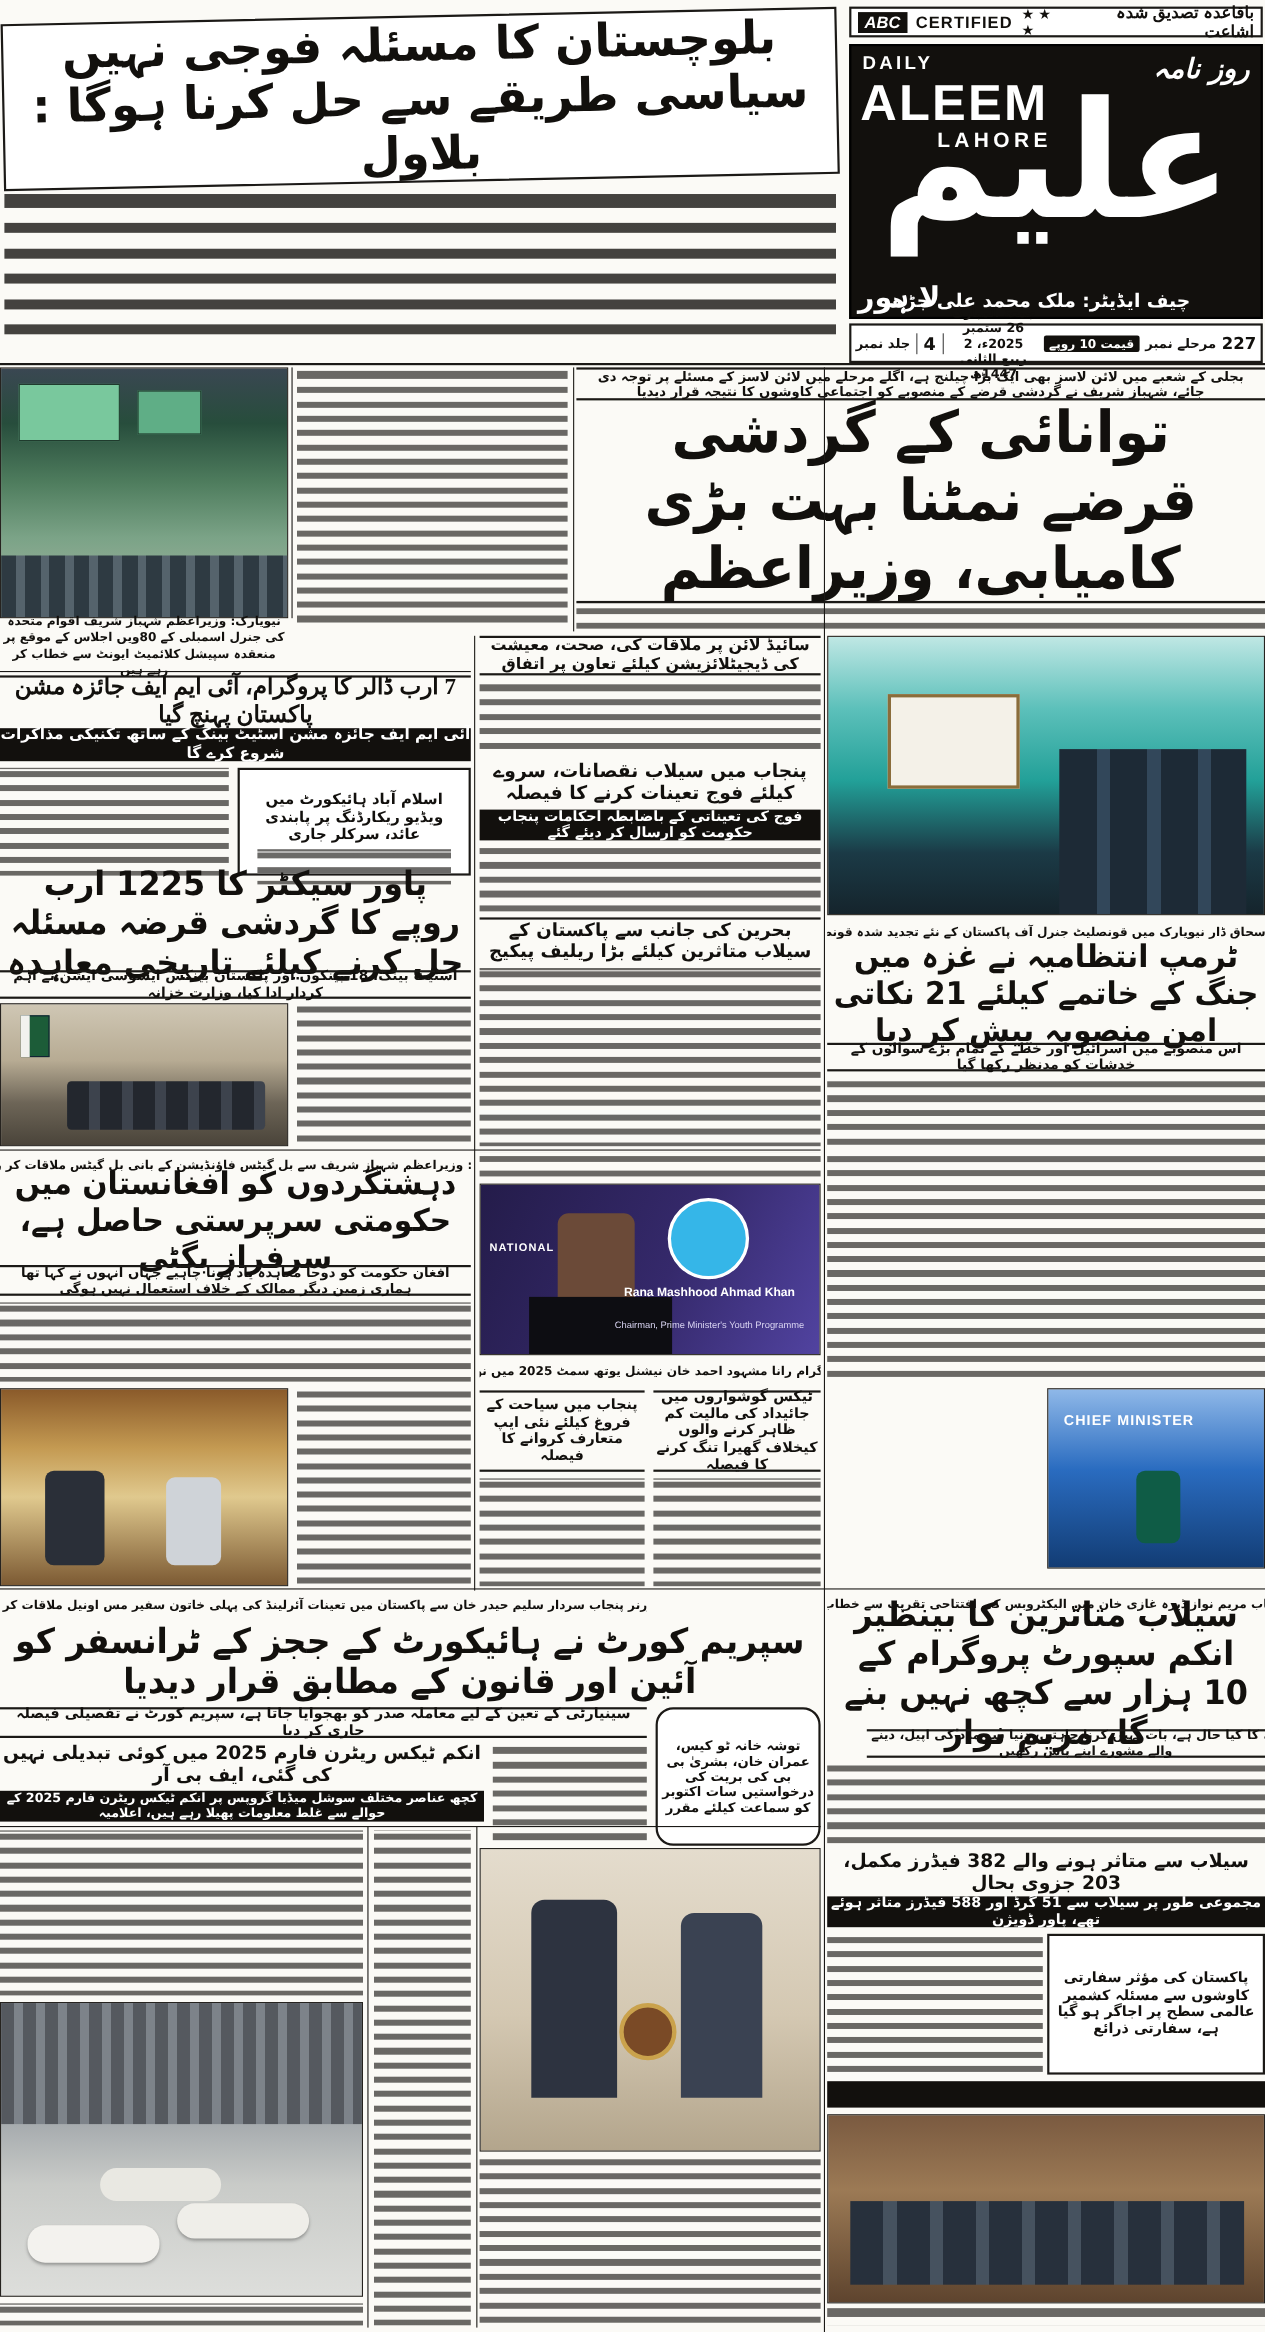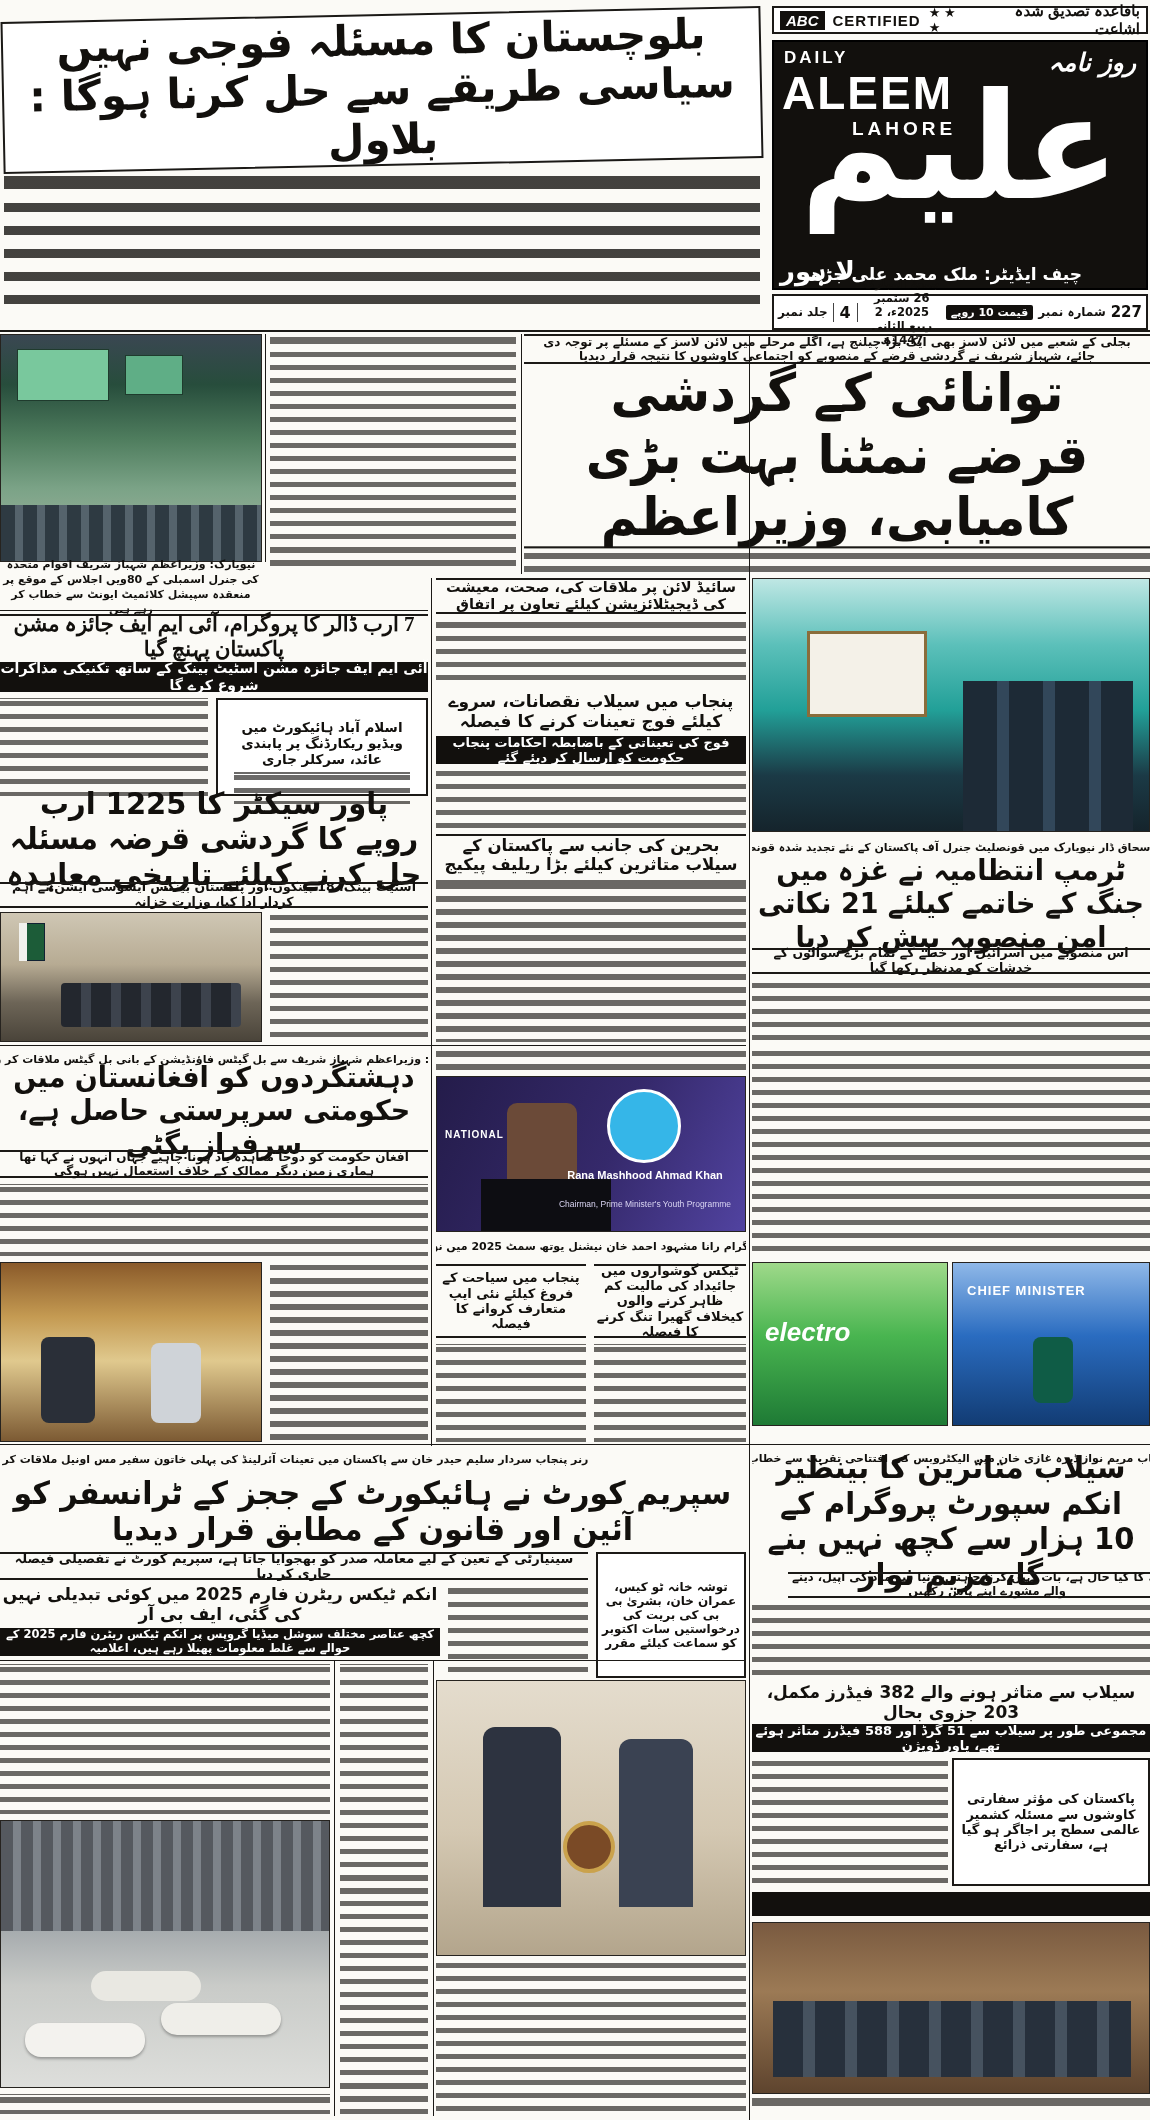--- a/index.html
+++ b/index.html
@@ -44,21 +44,21 @@
     <div class="abs cal" style="left:0;right:0;top:36px;text-align:center;font-size:140px;line-height:1;">علیم</div>
     <div class="abs" style="left:8px;right:64px;bottom:4px;font-size:17px;font-weight:700;text-align:right;">چیف ایڈیٹر: ملک محمد علی جڑھ</div>
     <div class="abs" style="left:6px;bottom:2px;font-size:26px;font-weight:700;">لا ہور</div>
   </div>
 
   <div class="abs box" style="left:772px;top:294px;width:376px;height:36px;display:flex;align-items:center;direction:ltr;font-size:12px;font-weight:700;padding:0 4px;gap:5px;">
     <span>جلد نمبر</span>
     <span style="font-size:16px;font-weight:900;border-left:1px solid #444;border-right:1px solid #444;padding:0 6px;">4</span>
     <span style="flex:1;text-align:center;font-size:11.5px;direction:rtl;">جمعۃ المبارک 26 ستمبر 2025ء، 2 ربیع الثانی 1447ھ</span>
     <span class="rev" style="padding:1px 5px;font-size:11px;border-radius:2px;">قیمت 10 روپے</span>
-    <span>شمارہ نمبر</span>
+    <span>مرحلے نمبر</span>
     <span style="font-size:15px;font-weight:900;">227</span>
   </div>
 
   <div class="abs hrule" style="left:0;top:330px;width:1150px;"></div>
 
   <div class="abs photo" style="left:0;top:334px;width:262px;height:228px;background:linear-gradient(180deg,#3a4752 0%,#274d3c 22%,#4f7d5e 46%,#7ba387 68%,#a8b7a4 100%);">
     <div class="abs" style="left:16px;top:14px;width:92px;height:52px;background:#79c89d;border:1px solid #1f3b2d;"></div>
     <div class="abs" style="left:124px;top:20px;width:58px;height:40px;background:#5fae86;border:1px solid #1f3b2d;"></div>
     <div class="abs" style="left:0;bottom:0;width:262px;height:56px;background:repeating-linear-gradient(90deg,#2e3a42 0 14px,#55636c 14px 22px);"></div>
   </div>
@@ -125,32 +125,29 @@
     <div class="abs latin" style="right:10px;top:92px;width:180px;color:#fff;font-size:11px;font-weight:700;text-align:center;">Rana Mashhood Ahmad Khan</div>
     <div class="abs latin" style="right:10px;top:122px;width:180px;color:#d9d4f2;font-size:8.5px;text-align:center;">Chairman, Prime Minister's Youth Programme</div>
   </div>
   <div class="abs cap nowrapclip" style="left:436px;top:1236px;width:310px;height:22px;">چیئرمین پرائم منسٹر یوتھ پروگرام رانا مشہود احمد خان نیشنل یوتھ سمٹ 2025 میں نوجوانوں سے خطاب کر رہے ہیں</div>
   <div class="abs h bt bb" style="left:436px;top:1264px;width:150px;height:74px;font-size:13px;padding:0 2px;">پنجاب میں سیاحت کے فروغ کیلئے نئی ایپ متعارف کروانے کا فیصلہ</div>
   <div class="abs tx" style="left:436px;top:1344px;width:150px;height:98px;"></div>
   <div class="abs h bt bb" style="left:594px;top:1264px;width:152px;height:74px;font-size:13px;padding:0 2px;">ٹیکس گوشواروں میں جائیداد کی مالیت کم ظاہر کرنے والوں کیخلاف گھیرا تنگ کرنے کا فیصلہ</div>
   <div class="abs tx" style="left:594px;top:1344px;width:152px;height:98px;"></div>
 
   <div class="abs tx" style="left:752px;top:1048px;width:398px;height:208px;"></div>
-  <div class="abs photo" style="left:752px;top:1262px;width:196px;height:164px;background:linear-gradient(180deg,#9fd98a 0%,#49b550 45%,#1e7a35 100%);">
-    <div class="latin" style="position:absolute;left:12px;top:54px;color:#fff;font-size:26px;font-weight:900;font-style:italic;">electro</div>
-  </div>
   <div class="abs photo" style="left:952px;top:1262px;width:198px;height:164px;background:linear-gradient(180deg,#8fb8e8 0%,#2a6cc0 45%,#123c74 100%);">
     <div class="latin" style="position:absolute;left:14px;top:20px;color:#fff;font-size:13px;font-weight:700;letter-spacing:1px;">CHIEF MINISTER</div>
     <div class="abs" style="left:80px;bottom:22px;width:40px;height:66px;background:#0f5c46;border-radius:8px;"></div>
   </div>
 
   <div class="abs cap nowrapclip" style="left:0;top:1448px;width:588px;height:24px;">لاہور: گورنر پنجاب سردار سلیم حیدر خان سے پاکستان میں تعینات آئرلینڈ کی پہلی خاتون سفیر مس اونیل ملاقات کر رہی ہیں</div>
   <div class="abs h cal" style="left:0;top:1476px;width:745px;height:70px;font-size:30px;padding:0 6px;">سپریم کورٹ نے ہائیکورٹ کے ججز کے ٹرانسفر کو آئین اور قانون کے مطابق قرار دیدیا</div>
   <div class="abs h bt bb" style="left:0;top:1552px;width:588px;height:28px;font-size:13px;font-weight:700;">سینیارٹی کے تعین کے لیے معاملہ صدر کو بھجوایا جاتا ہے، سپریم کورٹ نے تفصیلی فیصلہ جاری کر دیا</div>
-  <div class="abs box" style="left:596px;top:1552px;width:150px;height:126px;padding:4px;">
+  <div class="abs box" style="left:596px;top:1552px;width:150px;height:126px;padding:4px;border-radius:16px;">
     <div class="h" style="font-size:12px;height:100%;">توشہ خانہ ٹو کیس، عمران خان، بشریٰ بی بی کی بریت کی درخواستیں سات اکتوبر کو سماعت کیلئے مقرر</div>
   </div>
   <div class="abs h" style="left:0;top:1584px;width:440px;height:40px;font-size:17px;">انکم ٹیکس ریٹرن فارم 2025 میں کوئی تبدیلی نہیں کی گئی، ایف بی آر</div>
   <div class="abs h rev" style="left:0;top:1628px;width:440px;height:28px;font-size:11.5px;">کچھ عناصر مختلف سوشل میڈیا گروپس پر انکم ٹیکس ریٹرن فارم 2025 کے حوالے سے غلط معلومات پھیلا رہے ہیں، اعلامیہ</div>
   <div class="abs tx" style="left:448px;top:1586px;width:140px;height:92px;"></div>
 
   <div class="abs cap nowrapclip" style="left:752px;top:1448px;width:398px;height:22px;">وزیراعلیٰ پنجاب مریم نواز ڈیرہ غازی خان میں الیکٹروبس کی افتتاحی تقریب سے خطاب کر رہی ہیں</div>
   <div class="abs h cal" style="left:752px;top:1474px;width:398px;height:94px;font-size:29px;padding:0 4px;">سیلاب متاثرین کا بینظیر انکم سپورٹ پروگرام کے 10 ہزار سے کچھ نہیں بنے گا، مریم نواز</div>
   <div class="abs h bt bb" style="left:752px;top:1572px;width:398px;height:26px;font-size:11.5px;font-weight:700;margin-left:36px;">سندھ کا کیا حال ہے، بات نہیں کرنا چاہتی، دنیا سے مدد کی اپیل، دینے والے مشورے اپنے پاس رکھیں</div>
   <div class="abs tx" style="left:752px;top:1602px;width:398px;height:76px;"></div>

